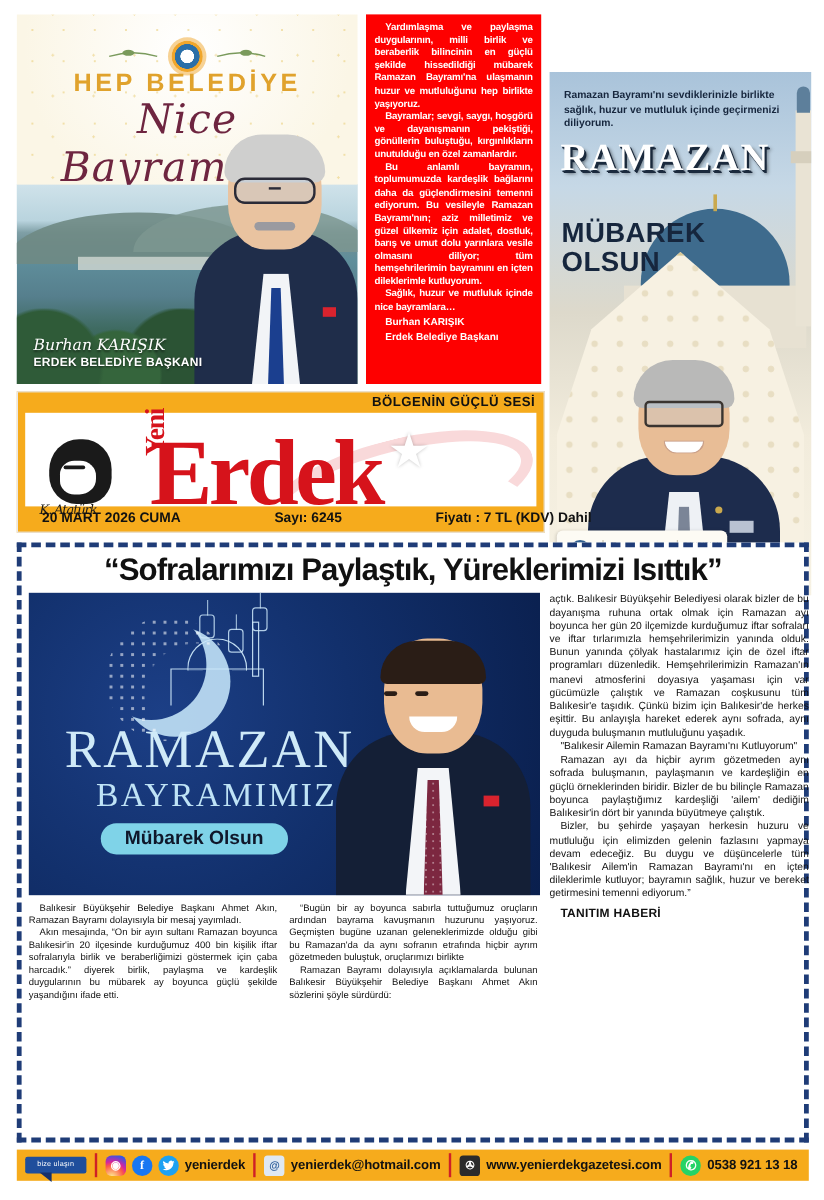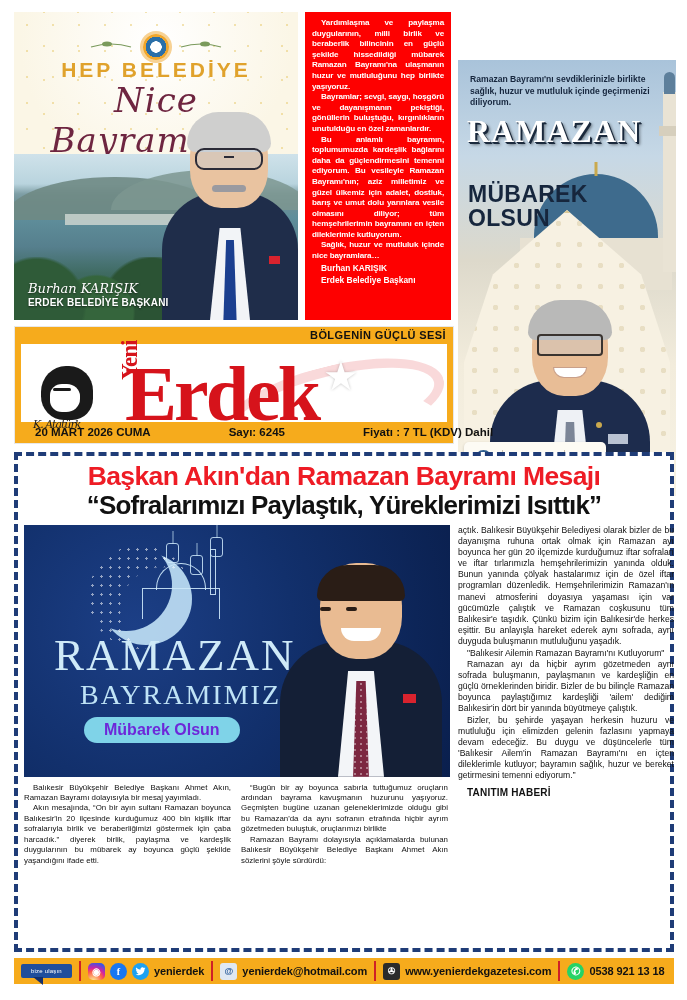--- a/index.html
+++ b/index.html
@@ -208,21 +208,21 @@
   .lantern:before{content:"";position:absolute;left:50%;top:-13px;width:1px;height:13px;
       background:rgba(205,232,250,.7);transform:translateX(-50%);}
   .l1{left:142px;top:18px;}
   .l2{left:166px;top:30px;}
   .l3{left:186px;top:12px;}
   .ph-r1{position:absolute;left:30px;top:108px;font-family:"Liberation Serif",serif;
       font-size:45px;color:#cfeaf8;letter-spacing:2px;line-height:1;}
   .ph-r2{position:absolute;left:56px;top:156px;font-family:"Liberation Serif",serif;
       font-size:28px;color:#bfe3f6;letter-spacing:2px;line-height:1;}
   .pill{position:absolute;left:60px;top:192px;background:#7fd3e8;border-radius:16px;
-      padding:4px 20px;font-size:16px;font-weight:bold;color:#6d28d9;}
+      padding:4px 20px;font-size:16px;font-weight:bold;color:#0f172a;}
   .akin{position:absolute;right:8px;bottom:0;width:162px;height:248px;}
   .ak-body{position:absolute;left:0;bottom:0;width:162px;height:136px;
       background:#141f36;border-radius:62px 62px 0 0;}
   .ak-shirt{position:absolute;left:50%;bottom:0;transform:translateX(-50%);
       width:46px;height:106px;background:#f3f5f8;clip-path:polygon(22% 0,78% 0,100% 100%,0 100%);}
   .ak-tie{position:absolute;left:50%;bottom:0;transform:translateX(-50%);
       width:18px;height:96px;background:#7c2740;clip-path:polygon(24% 0,76% 0,94% 100%,6% 100%);
       background-image:radial-gradient(rgba(255,255,255,.4) .9px,transparent 1.1px);
       background-size:6px 6px;}
   .ak-flag{position:absolute;right:26px;bottom:74px;width:13px;height:9px;background:#d9232e;}
@@ -398,21 +398,20 @@
       </div>
     </div>
     <div class="mh-foot">
       <span class="mh-date">20 MART 2026 CUMA</span>
       <span class="mh-issue">Sayı: 6245</span>
       <span class="mh-price">Fiyatı : 7 TL  (KDV) Dahil</span>
     </div>
   </div>
 
   <div class="article">
-    <div class="head1">Başkan Akın'dan Ramazan Bayramı Mesajı</div>
     <div class="head2">“Sofralarımızı Paylaştık, Yüreklerimizi Isıttık”</div>
 
     <div class="body-grid">
 
       <div class="photo">
         <div class="moon"></div>
         <div class="moon-pat"></div>
         <div class="mosque-line">
           <div class="ml-dome"></div>
           <div class="ml-base"></div>

